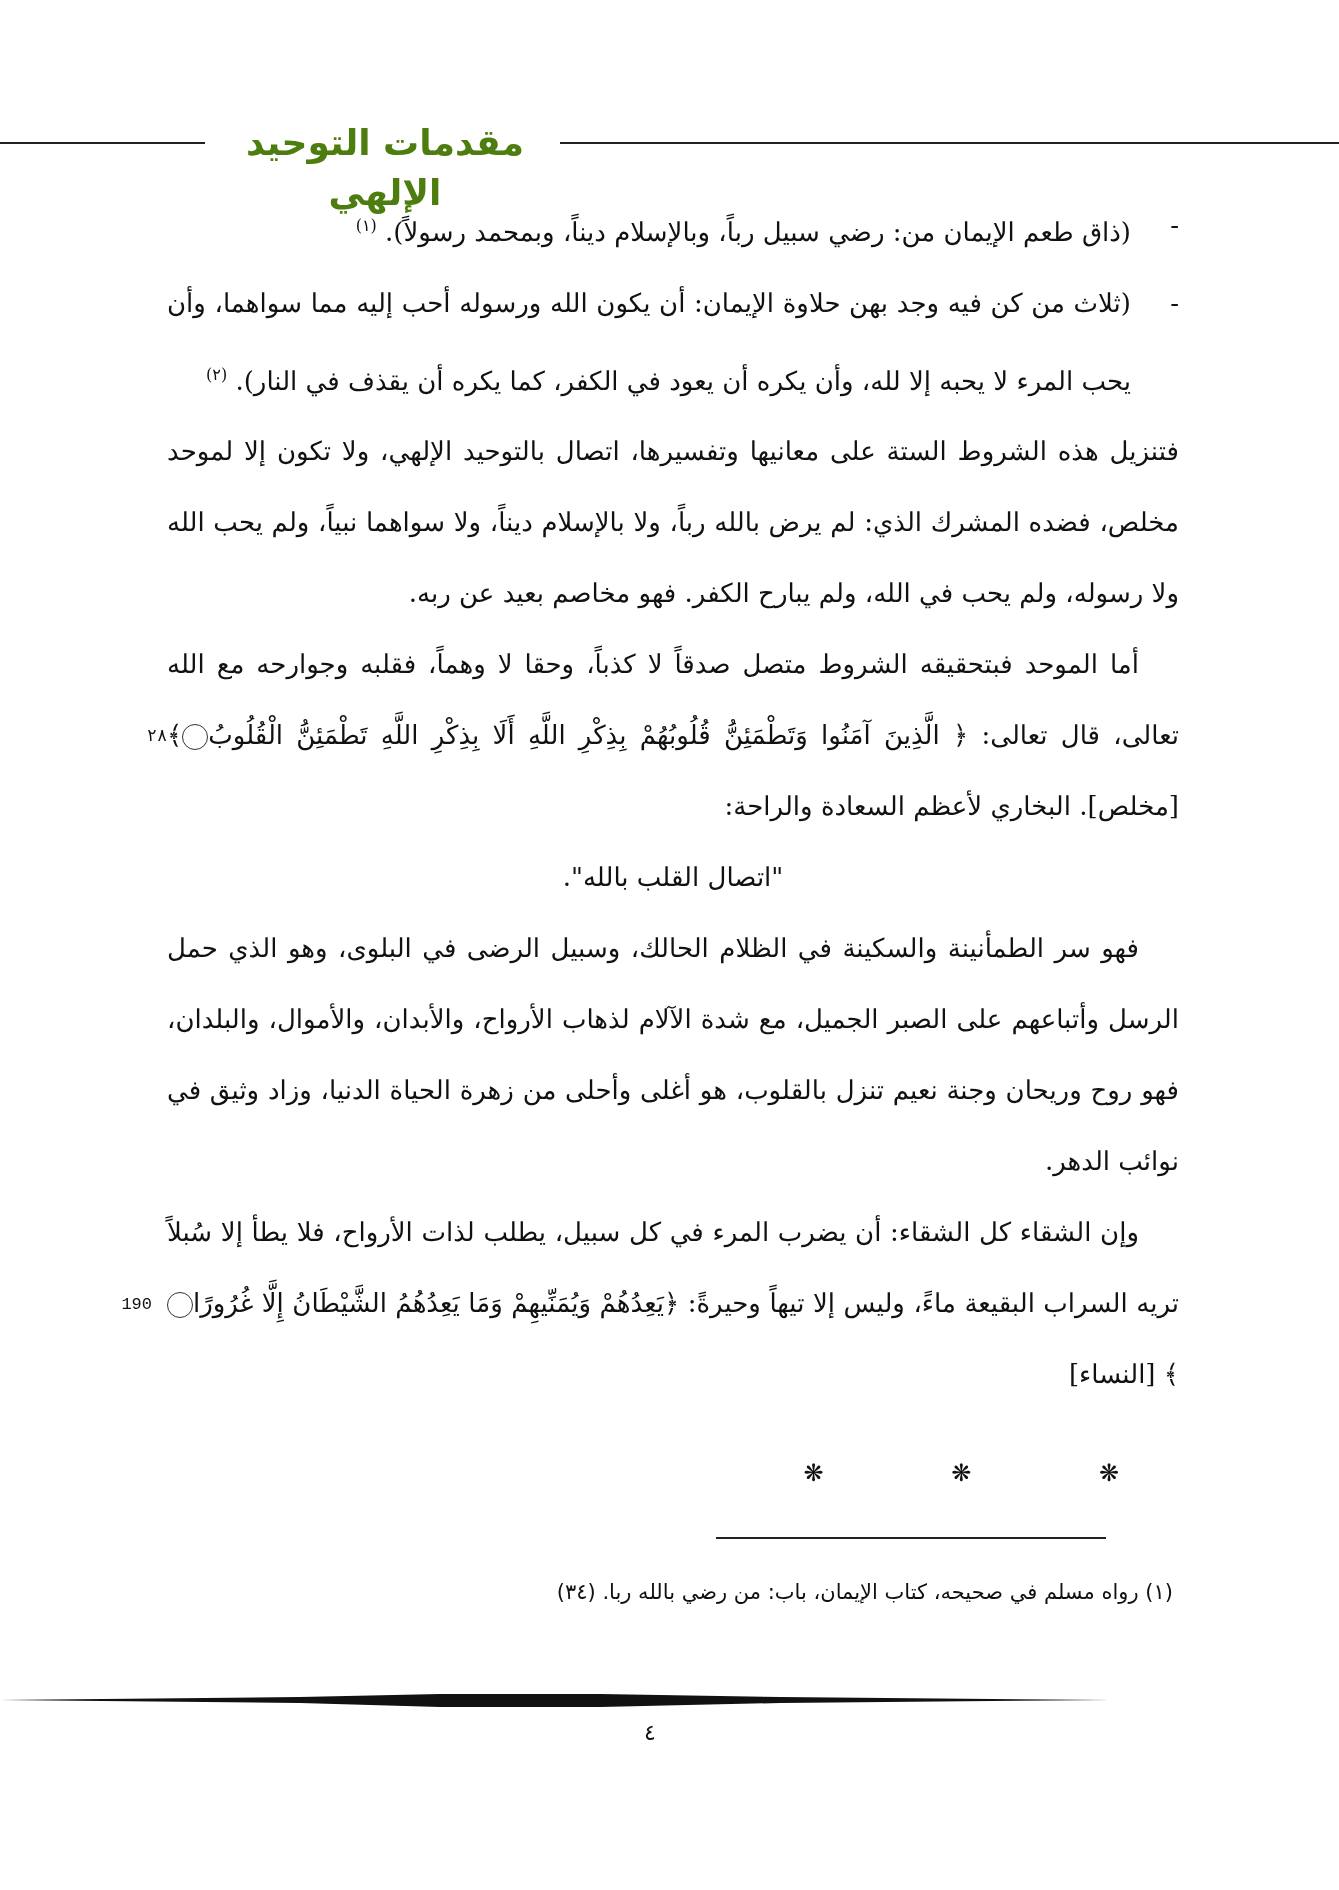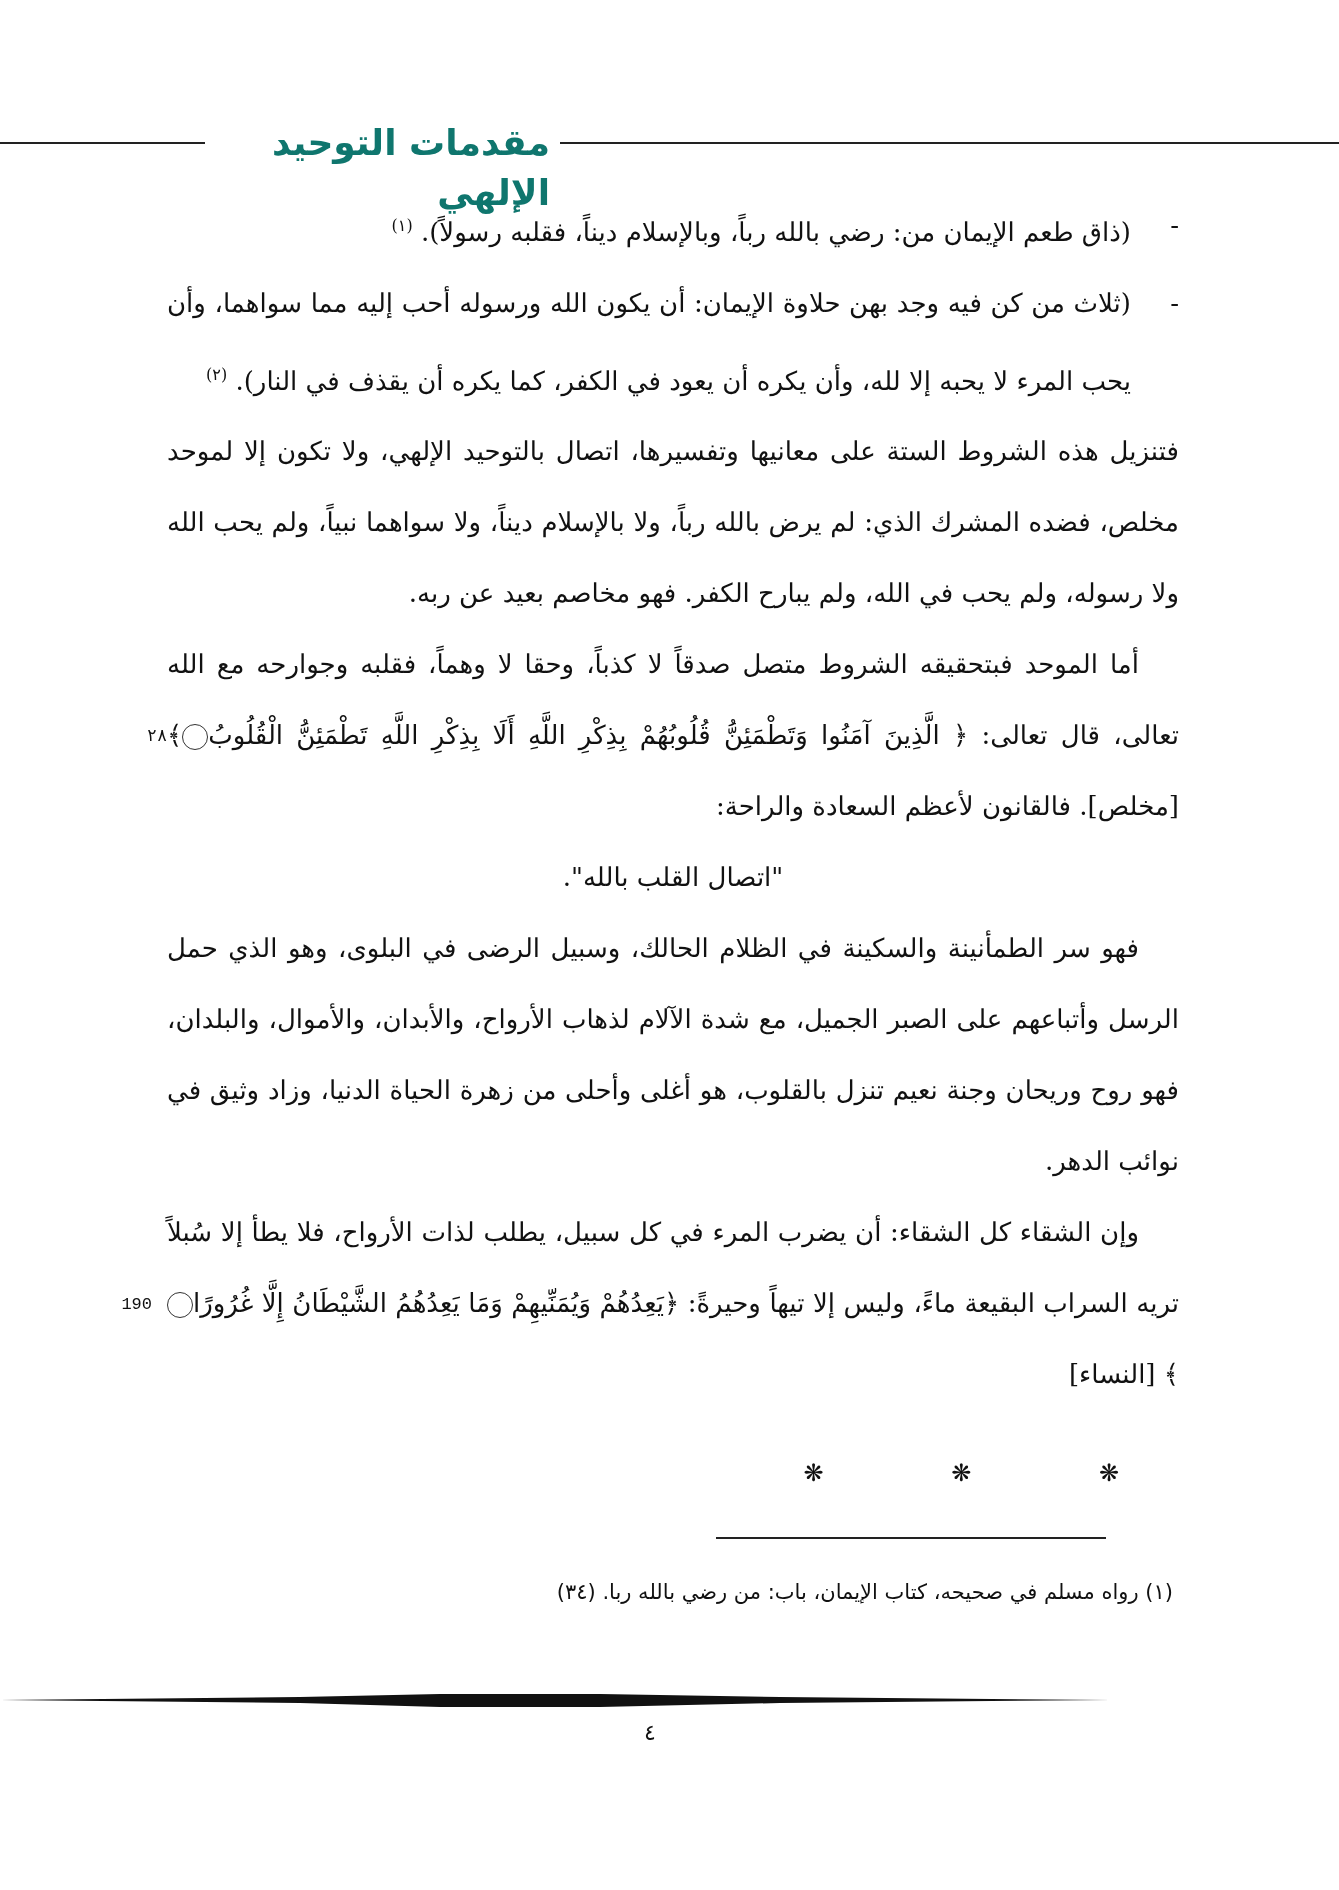--- a/index.html
+++ b/index.html
@@ -12,22 +12,22 @@
 
   
   .header-rule-left {
     position: absolute; left: 0; top: 142px; width: 205px; height: 2px; background: #222;
   }
   .header-rule-right {
     position: absolute; left: 560px; top: 142px; width: 779px; height: 2px; background: #222;
   }
   .header-title {
     position: absolute; left: 220px; top: 118px; width: 330px;
-    text-align: right; font-family: "DejaVu Sans", sans-serif;
-    font-weight: bold; font-size: 36px; line-height: 50px; color: #0f766e;
+    text-align: center; font-family: "DejaVu Sans", sans-serif;
+    font-weight: bold; font-size: 36px; line-height: 50px; color: #4d7c0f;
   }
 
   
   .body-text {
     position: absolute; right: 160px; top: 190px; width: 1012px;
     direction: rtl; text-align: justify; text-align-last: right;
     font-size: 26px; line-height: 71px;
   }
   .body-text p { margin: 0; }
   .bullet { display: block; padding-right: 48px; position: relative; }
@@ -71,34 +71,34 @@
 
 <div class="page">
 
   <div class="header-rule-left"></div>
   <div class="header-title">مقدمات التوحيد الإلهي</div>
   <div class="header-rule-right"></div>
 
   <div class="body-text">
     <p class="bullet">
       <span class="dash">-</span>
-      <span>(ذاق طعم الإيمان من: رضي بالله رباً، وبالإسلام ديناً، فقلبه رسولاً).</span>
+      <span>(ذاق طعم الإيمان من: رضي سبيل رباً، وبالإسلام ديناً، وبمحمد رسولاً).</span>
       <span class="fn-ref">(١)</span>
     </p>
     <p class="bullet">
       <span class="dash">-</span>
       <span>(ثلاث من كن فيه وجد بهن حلاوة الإيمان: أن يكون الله ورسوله أحب إليه مما سواهما، وأن يحب المرء لا يحبه إلا لله، وأن يكره أن يعود في الكفر، كما يكره أن يقذف في النار).</span>
       <span class="fn-ref">(٢)</span>
     </p>
     <p>فتنزيل هذه الشروط الستة على معانيها وتفسيرها، اتصال بالتوحيد الإلهي، ولا تكون إلا لموحد مخلص، فضده المشرك الذي: لم يرض بالله رباً، ولا بالإسلام ديناً، ولا سواهما نبياً، ولم يحب الله ولا رسوله، ولم يحب في الله، ولم يبارح الكفر. فهو مخاصم بعيد عن ربه.</p>
     <p class="indent">
       <span>أما الموحد فبتحقيقه الشروط متصل صدقاً لا كذباً، وحقا لا وهماً، فقلبه وجوارحه مع الله تعالى، قال تعالى:</span>
       <span class="quran">﴿ الَّذِينَ آمَنُوا وَتَطْمَئِنُّ قُلُوبُهُمْ بِذِكْرِ اللَّهِ أَلَا بِذِكْرِ اللَّهِ تَطْمَئِنُّ الْقُلُوبُ</span><span class="ayah-num">٢٨</span><span class="quran">﴾</span>
       <span>[مخلص].</span>
-      <span>فالقانون لأعظم السعادة والراحة:</span>
+      <span>البخاري لأعظم السعادة والراحة:</span>
     </p>
     <p class="centered">"اتصال القلب بالله".</p>
     <p class="indent">فهو سر الطمأنينة والسكينة في الظلام الحالك، وسبيل الرضى في البلوى، وهو الذي حمل الرسل وأتباعهم على الصبر الجميل، مع شدة الآلام لذهاب الأرواح، والأبدان، والأموال، والبلدان، فهو روح وريحان وجنة نعيم تنزل بالقلوب، هو أغلى وأحلى من زهرة الحياة الدنيا، وزاد وثيق في نوائب الدهر.</p>
     <p class="indent">
       <span>وإن الشقاء كل الشقاء: أن يضرب المرء في كل سبيل، يطلب لذات الأرواح، فلا يطأ إلا سُبلاً تريه السراب البقيعة ماءً، وليس إلا تيهاً وحيرةً:</span>
       <span class="quran">﴿يَعِدُهُمْ وَيُمَنِّيهِمْ وَمَا يَعِدُهُمُ الشَّيْطَانُ إِلَّا غُرُورًا</span><span class="ayah-num">190</span><span class="quran">﴾</span>
       <span>[النساء]</span>
     </p>
     <div class="stars">❋ ❋ ❋</div>
   </div>

